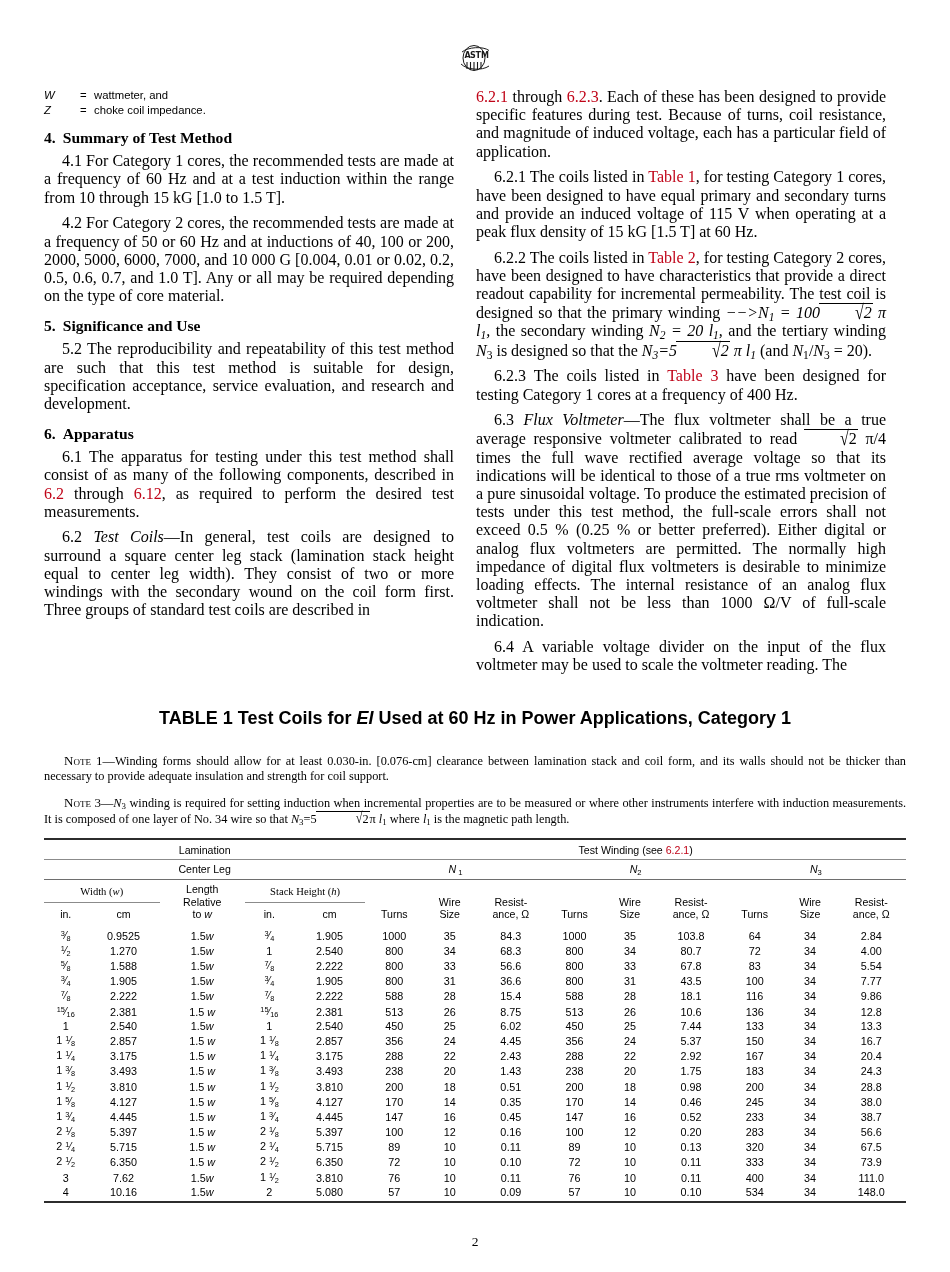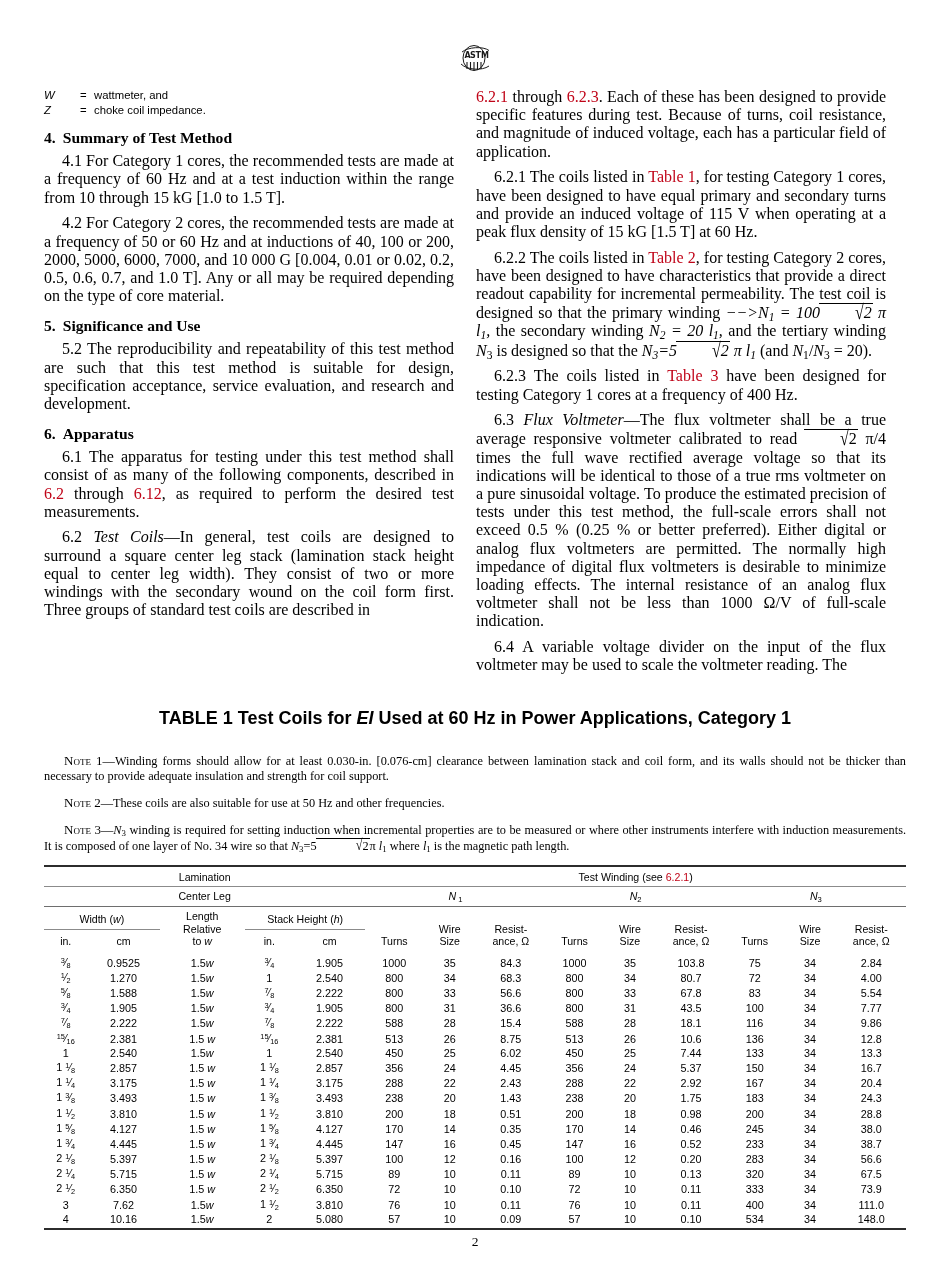--- a/index.html
+++ b/index.html
@@ -147,21 +147,21 @@
   }
   .rule-thick-top { border-top: 2.4px solid #2c2c2c; }
   .rule-thin { border-bottom: 1px solid #8b8b8b; }
   .rule-mid { border-bottom: 1.2px solid #6e6e6e; }
   .rule-bot { border-bottom: 2.4px solid #2c2c2c; }
 
   tr.hgroup td { padding: 3px 0 3.5px 0; }
   tr.hgroup2 td { padding: 3.5px 0 3.5px 0; }
   tr.hunits td { padding: 2px 0 4px 0; margin-top: 12px; }
   tr.hspan td { padding: 3.5px 0 3px 0; text-align: center; }
-  td.spanline { border-bottom: 1px solid #8b8b8b; }
+  td.spanline { border-bottom: 1px solid #8b8b8b; font-family: Liberation Serif, serif; }
   tbody.body td { padding: 0.9px 0 0.9px 0; font-size: 10.8px; }
   tbody.body tr:first-child td { padding-top: 4px; }
   tbody.body tr:last-child td { padding-bottom: 3px; }
 
   .frac { font-size: 10.2px; }
 
   .pagenum {
     position: absolute;
     bottom: 22px;
     left: 0;
@@ -294,21 +294,20 @@
       </p>
     </div>
   </div>
 
   <div class="table-block">
 
     <div class="table-title">TABLE 1 Test Coils for <i>EI</i> Used at 60 Hz in Power Applications, Category 1</div>
 
     <p class="note"><span class="nlabel">Note 1</span><span>—Winding forms should allow for at least 0.030-in. [0.076-cm] clearance between lamination stack and coil form, and its walls should not be thicker than necessary to provide adequate insulation and strength for coil support.</span></p>
 
-    <p class="note"><span class="nlabel">Note 2</span><span>—These coils are also suitable for use at 50 Hz and other frequencies.</span></p>
 
     <p class="note"><span class="nlabel">Note 3</span><span>—<i>N</i><sub>3</sub> winding is required for setting induction when incremental properties are to be measured or where other instruments interfere with induction measurements. It is composed of one layer of No. 34 wire so that <i>N</i><sub>3</sub>=5<span class="radical"><span class="radsign">√</span>2</span>π <i>l</i><sub>1</sub> where <i>l</i><sub>1</sub> is the magnetic path length.</span></p>
 
     <table class="t1">
       <colgroup>
         <col style="width:46px">
           <col style="width:76px">
           <col style="width:90px">
         <col style="width:52px">
           <col style="width:76px">
@@ -369,21 +368,21 @@
             <td>0.9525</td>
             <td>1.5<i>w</i></td>
             <td><span class="frac"><sup>3</sup>⁄<sub>4</sub></span></td>
             <td>1.905</td>
             <td>1000</td>
             <td>35</td>
             <td>84.3</td>
             <td>1000</td>
             <td>35</td>
             <td>103.8</td>
-            <td>75</td>
+            <td>64</td>
             <td>34</td>
             <td>2.84</td>
           </tr>
           <tr>
             <td><span class="frac"><sup>1</sup>⁄<sub>2</sub></span></td>
             <td>1.270</td>
             <td>1.5<i>w</i></td>
             <td>1</td>
             <td>2.540</td>
             <td>800</td>

